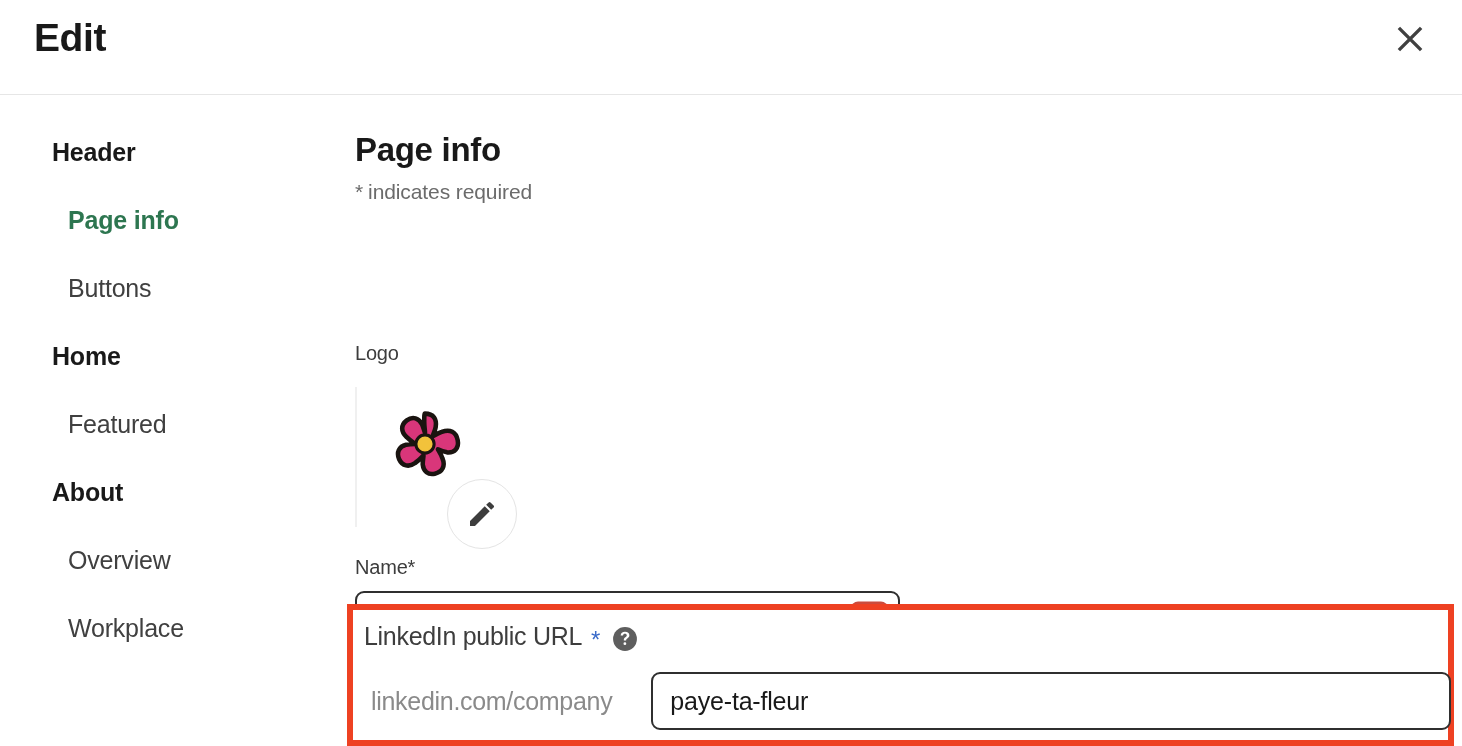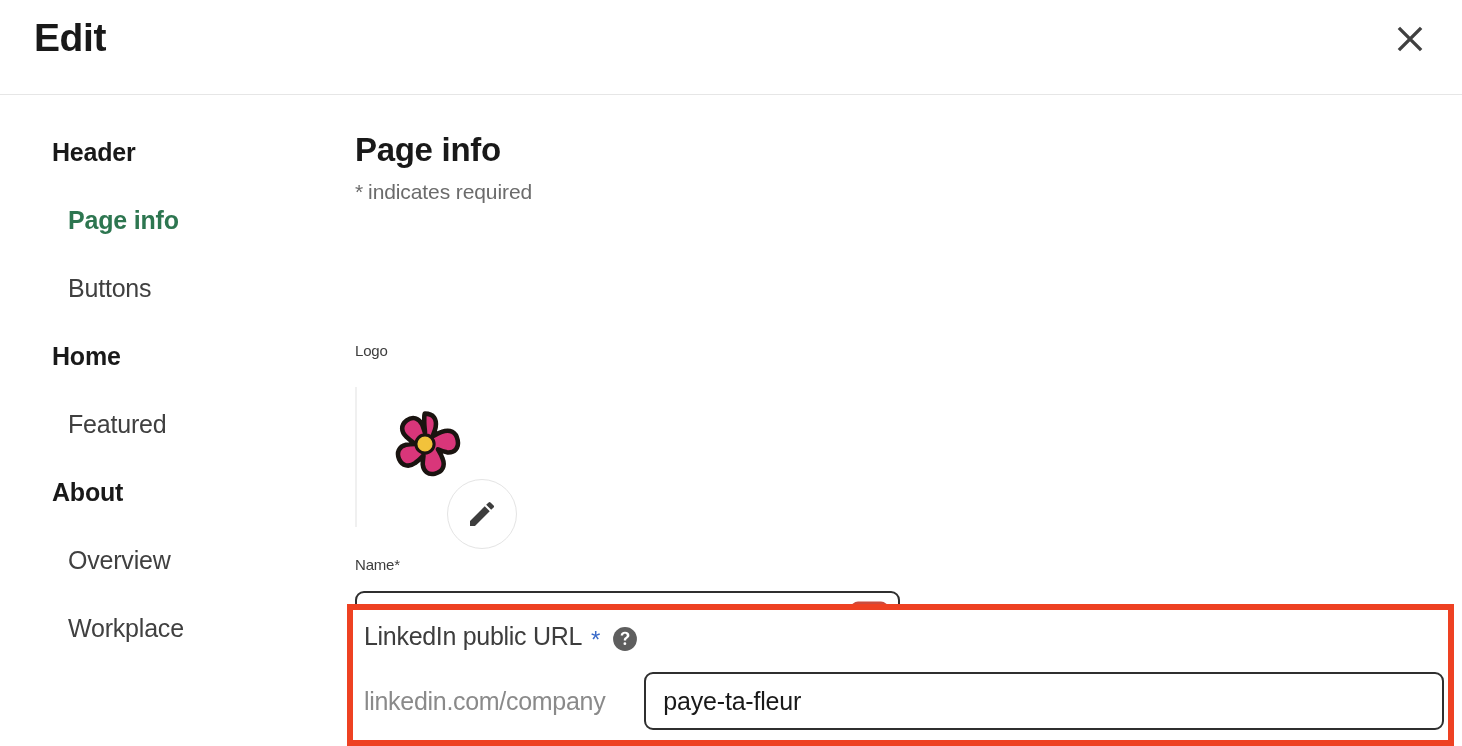--- a/index.html
+++ b/index.html
@@ -125,21 +125,21 @@
     position: absolute;
     left: 32px;
     top: 84px;
     font-size: 21px;
     color: #6b6b6b;
     letter-spacing: -0.1px;
   }
   .required-hint .star { color: #6b6b6b; margin-right: 5px; }
 
   .field-label {
-    font-size: 15px;
+    font-size: 20px;
     color: #3d3d3d;
     letter-spacing: -0.2px;
   }
 
   .logo-label {
     position: absolute;
     left: 32px;
     top: 246px;
   }
 
@@ -281,21 +281,21 @@
     margin-left: 12px;
     width: 26px;
     height: 26px;
     position: relative;
     top: 2px;
     cursor: pointer;
   }
 
   .url-input-row {
     position: absolute;
-    left: 11px;
+    left: 18px;
     top: 62px;
     display: flex;
     align-items: center;
     width: 1080px;
   }
   .url-prefix {
     font-size: 25px;
     color: #8a8a8a;
     letter-spacing: -0.3px;
     white-space: nowrap;

